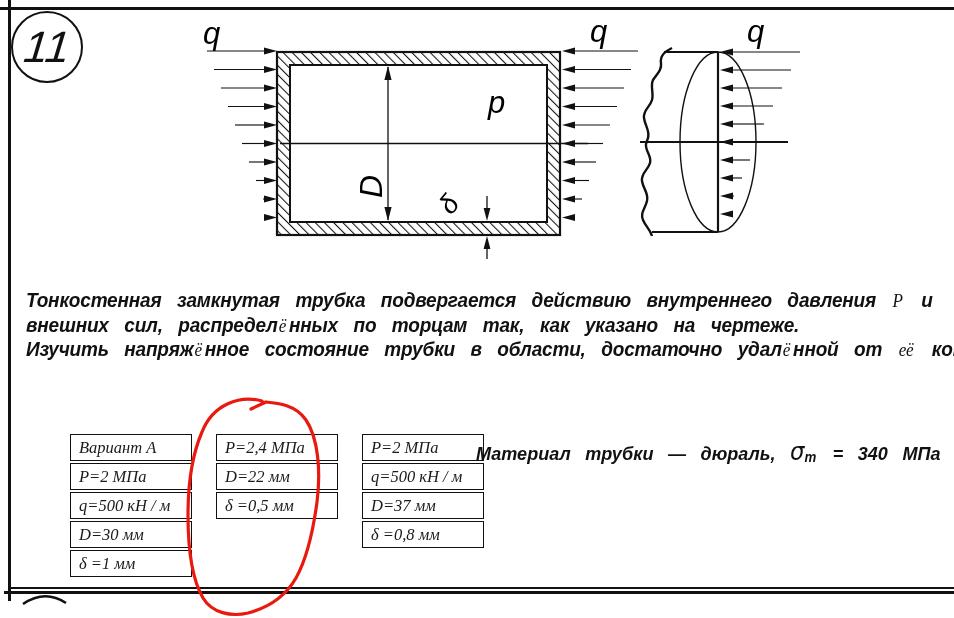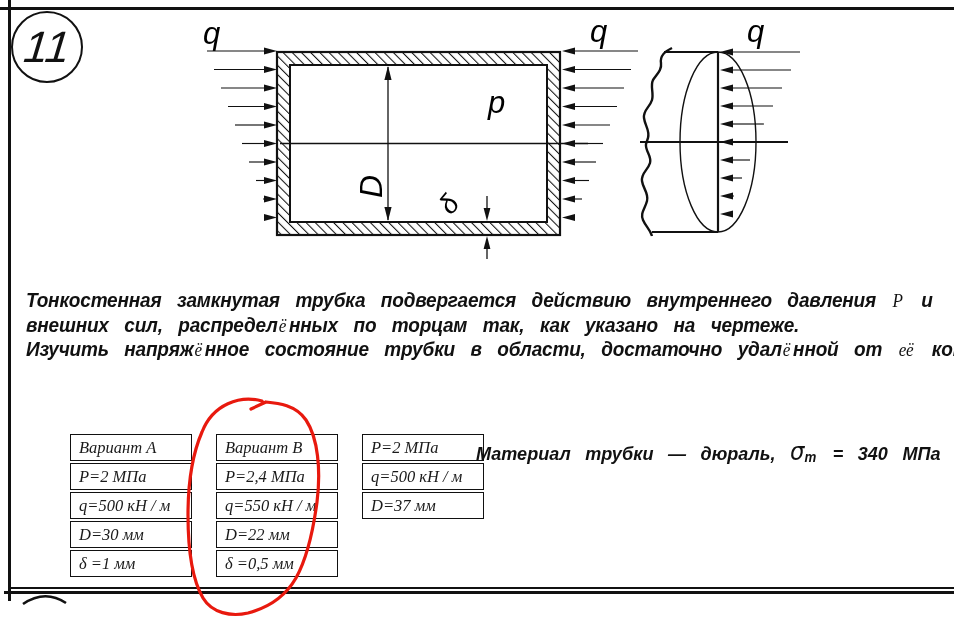--- a/index.html
+++ b/index.html
@@ -159,30 +159,29 @@
 
 <div class="abs variants">
     <div class="var-col">
       <div class="var-cell">Вариант A</div>
       <div class="var-cell">P=2 МПа</div>
       <div class="var-cell">q=500 кН / м</div>
       <div class="var-cell">D=30 мм</div>
       <div class="var-cell">δ =1 мм</div>
     </div>
     <div class="var-col">
-      <div class="var-cell">Вариант B</div>
       <div class="var-cell">P=2,4 МПа</div>
-      <div class="var-cell">q=550 кН / м</div>
       <div class="var-cell">D=22 мм</div>
       <div class="var-cell">δ =0,5 мм</div>
     </div>
     <div class="var-col">
       <div class="var-cell">P=2 МПа</div>
       <div class="var-cell">q=500 кН / м</div>
       <div class="var-cell">D=37 мм</div>
+      <div class="var-cell">δ =0,8 мм</div>
     </div>
   </div>
 
 <div class="abs material">
   <span>Материал трубки — дюраль, </span><span class="sigma">σ</span><span class="sigma-sub">т</span><span> = 340 МПа</span>
 </div>
 
 <svg class="abs overlay" style="top:0;left:0;z-index:5" width="954" height="618" viewBox="0 0 954 618">
   <path fill="none" stroke="#e8190e" stroke-width="3.2" stroke-linecap="round" d="M262,401 C240,395 213,404 202,432 C192,455 188,485 188,515
            C188,550 193,581 203,598 C212,613 231,617 248,613

